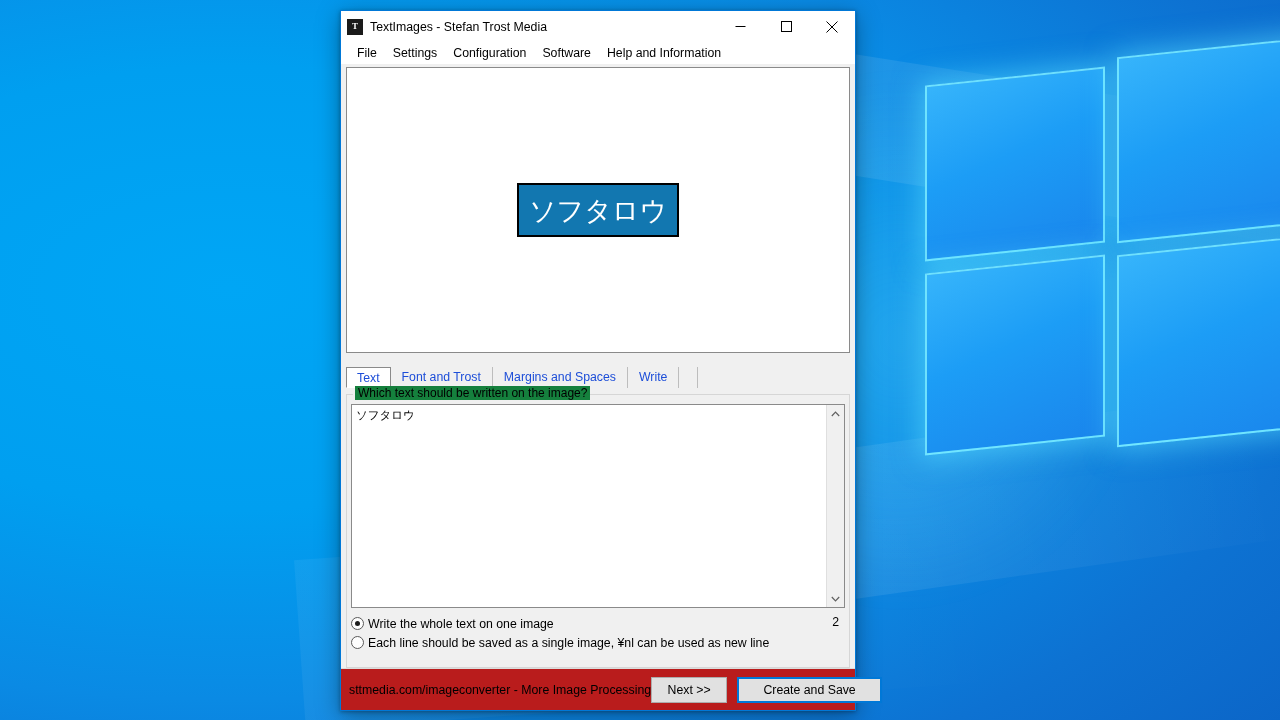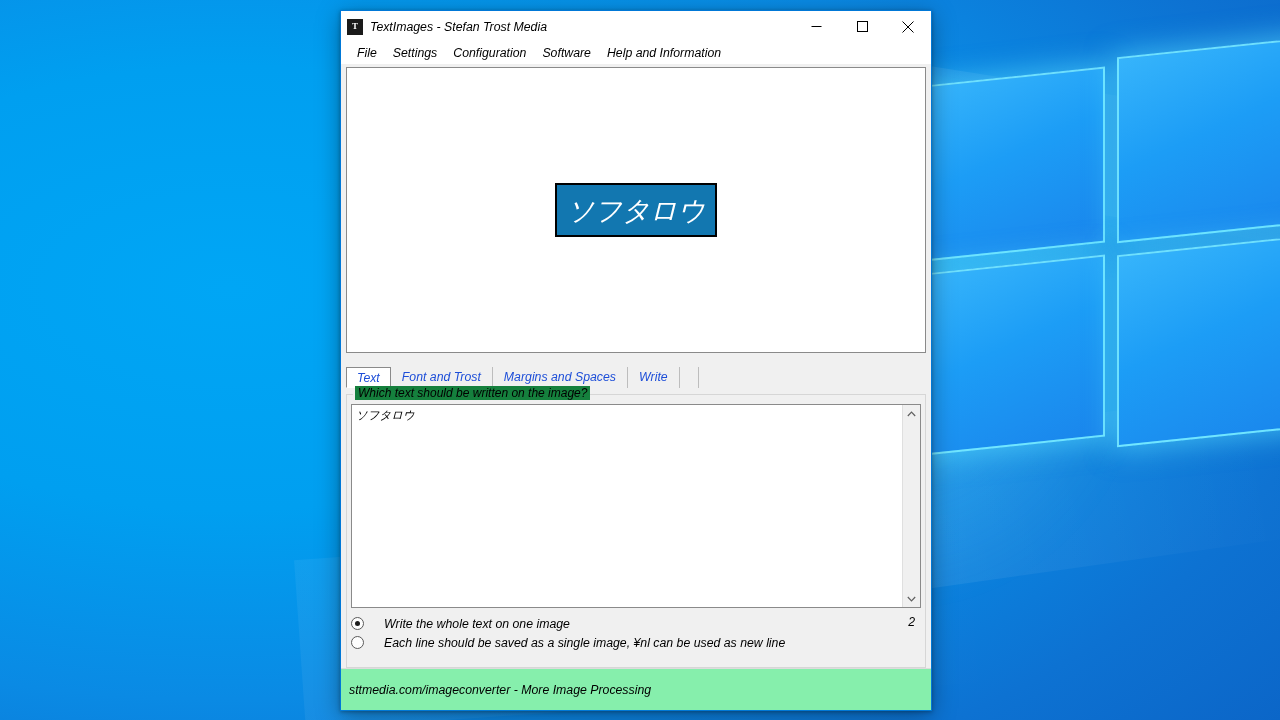--- a/index.html
+++ b/index.html
@@ -53,29 +53,28 @@
   }
   .ray.r1 { left: 760px; top: 40px;  width: 560px; height: 120px; transform: rotate(9deg); }
   .ray.r2 { left: 700px; top: 470px; width: 620px; height: 150px; transform: rotate(-8deg); }
   .ray.r3 { left: 300px; top: 560px; width: 700px; height: 170px; transform: rotate(-4deg); opacity: .5; }
 
   
   #app-window {
     position: absolute;
     left: 340px;
     top: 10px;
-    width: 592px;
+    width: 516px;
     height: 701px;
     background: #f0f0f0;
     border: 1px solid #0078d7;
     box-shadow: 0 5px 22px rgba(0,0,0,.34), 0 1px 4px rgba(0,0,0,.3);
     display: flex;
     flex-direction: column;
     box-sizing: border-box;
-    font-style: italic;
   }
 
   
   .titlebar {
     height: 31px;
     background: #ffffff;
     display: flex;
     align-items: center;
     flex: none;
     position: relative;
@@ -305,40 +304,39 @@
     position: absolute;
     left: 3px; top: 3px;
     width: 5px; height: 5px;
     border-radius: 50%;
     background: #1c1c1c;
   }
   .radio-label {
     font-size: 12.3px;
     color: #000;
     white-space: nowrap;
-    margin-left: 16px;
   }
   .counter {
     position: absolute;
     right: 6px;
     top: 1px;
     font-size: 12.3px;
     color: #000;
   }
 
   
   .footer {
     flex: none;
     height: 42px;
     border-top: 1px solid #dcdcdc;
     display: flex;
     align-items: center;
     padding: 0 5px 0 8px;
     box-sizing: border-box;
-    background: #86efac;
+    background: #b91c1c;
     position: relative;
   }
   .status-text {
     font-size: 12.3px;
     color: #000;
     white-space: nowrap;
   }
   .footer-buttons {
     margin-left: auto;
     display: flex;
@@ -464,14 +462,18 @@
           <span class="radio-dot"></span>
           <span class="radio-label">Each line should be saved as a single image, ¥nl can be used as new line</span>
         </div>
         <div class="counter">2</div>
       </div>
     </div>
   </div>
 
   <div class="footer">
     <div class="status-text">sttmedia.com/imageconverter - More Image Processing</div>
+    <div class="footer-buttons">
+      <div class="btn">Next &gt;&gt;</div>
+      <div class="btn default">Create and Save</div>
+    </div>
   </div>
 </div>
 
 </body></html>

